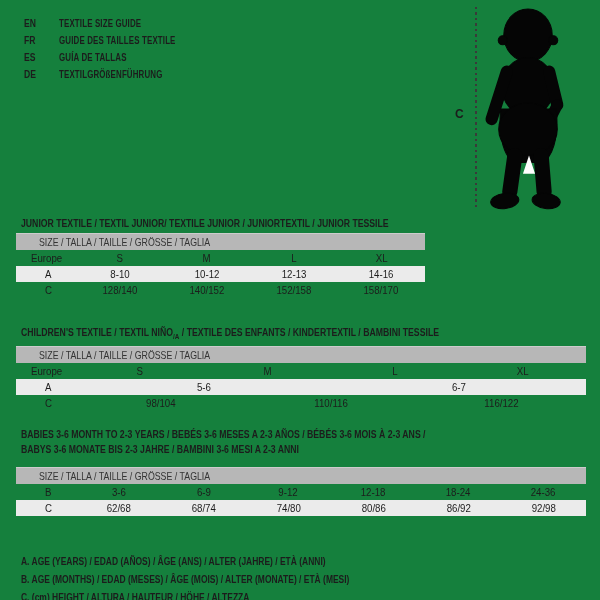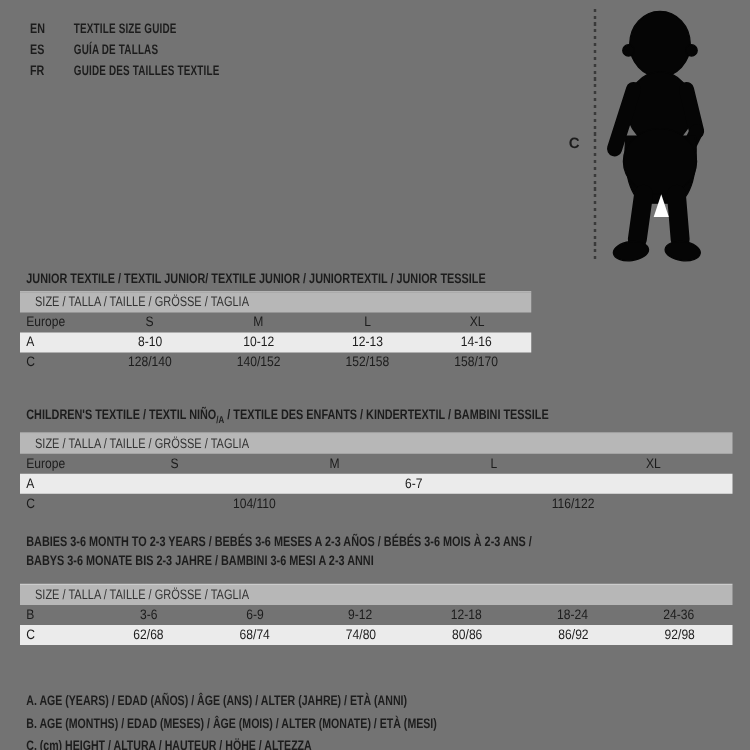--- a/index.html
+++ b/index.html
@@ -1,66 +1,70 @@
 <!DOCTYPE html>
 <html style="--bar: #b7b7b7; --shaded_row: #ebebeb; --text: #1c1c1c; --border: #cccccc; --silhouette: #050505;"><head>
 <meta charset="utf-8">
 <style>
   html,body{margin:0;padding:0;background:#fff;}
-  .canvas{position:relative;width:600px;height:600px;background:#737373;overflow:hidden;
+  .canvas{position:relative;width:600px;height:600px;background:#15803d;overflow:hidden;
           font-family:"Liberation Sans",sans-serif;color:var(--text,#1c1c1c);}
   .abs{position:absolute;}
 
   
   .lang-block{left:24px;top:15px;}
   .lrow{display:flex;height:17px;line-height:17px;font-size:11px;font-weight:bold;}
   .lcode{width:35px;display:inline-block;transform:scaleX(0.78);transform-origin:0 50%;white-space:nowrap;}
   .ltitle{display:inline-block;transform:scaleX(0.72);transform-origin:0 50%;white-space:nowrap;letter-spacing:0.2px;}
 
   
   .dotline{left:475px;top:7px;width:2px;height:202px;
            background:repeating-linear-gradient(to bottom,#3a3a3a 0 2.5px,transparent 2.5px 5.5px);}
   .c-label{left:455px;top:107px;font-size:12px;font-weight:bold;}
   .baby-svg{left:483px;top:8px;color:var(--silhouette,#000);}
 
   
   .ttitle{font-weight:bold;font-size:11px;white-space:nowrap;transform:scaleX(0.79);transform-origin:0 50%;line-height:12px;}
   .tbl{border-top:1px solid var(--border,#ccc);}
   .sizebar{background:var(--bar,#b7b7b7);height:16px;line-height:16px;font-size:11px;color:#333;
-           padding-left:12px;white-space:nowrap;}
+           padding-left:23px;white-space:nowrap;}
   .sizebar span{display:inline-block;transform:scaleX(0.8);transform-origin:0 50%;}
   .trow{display:flex;height:16px;line-height:16px;font-size:11px;}
   .trow.shaded{background:var(--shaded_row,#ebebeb);}
-  .trow .lbl{width:55px;padding-left:5px;}
+  .trow .lbl{width:55px;padding-left:5px;text-align:center;}
   .trow .lbl span{display:inline-block;transform:scaleX(0.88);transform-origin:0 50%;white-space:nowrap;}
   .trow .cell{flex:1;text-align:center;}
   .trow .cell span{display:inline-block;transform:scaleX(0.88);white-space:nowrap;}
   sub.tsub{font-size:8px;}
 
   
   .footnote{font-weight:bold;font-size:11px;line-height:18px;white-space:nowrap;
             transform:scaleX(0.77);transform-origin:0 50%;}
 </style>
 </head>
 <body>
 
 <div class="canvas">
 
   <div class="abs lang-block">
     <div class="lrow">
       <span class="lcode">EN</span>
       <span class="ltitle">TEXTILE SIZE GUIDE</span>
     </div>
     <div class="lrow">
+      <span class="lcode">FR</span>
+      <span class="ltitle">GUIDE DES TAILLES TEXTILE</span>
+    </div>
+    <div class="lrow">
       <span class="lcode">ES</span>
       <span class="ltitle">GUÍA DE TALLAS</span>
     </div>
     <div class="lrow">
-      <span class="lcode">FR</span>
-      <span class="ltitle">GUIDE DES TAILLES TEXTILE</span>
+      <span class="lcode">DE</span>
+      <span class="ltitle">TEXTILGRÖßENFÜHRUNG</span>
     </div>
   </div>
 
   <span class="abs c-label">C</span>
   <div class="abs dotline"></div>
   <svg class="abs baby-svg" width="92" height="202" viewBox="0 0 90 200" aria-hidden="true">
     <g fill="currentColor" stroke="currentColor">
       <ellipse cx="44" cy="27" rx="24" ry="26"></ellipse>
       <circle cx="19" cy="32" r="4.5"></circle>
       <circle cx="69" cy="32" r="4.5"></circle>
@@ -115,25 +119,27 @@
     </div>
     <div class="trow">
       <span class="lbl"><span>Europe</span></span>
       <span class="cell"><span>S</span></span>
       <span class="cell"><span>M</span></span>
       <span class="cell"><span>L</span></span>
       <span class="cell"><span>XL</span></span>
     </div>
     <div class="trow shaded">
       <span class="lbl"><span>A</span></span>
+      <span class="cell"><span>5-6</span></span>
       <span class="cell"><span>6-7</span></span>
     </div>
     <div class="trow">
       <span class="lbl"><span>C</span></span>
-      <span class="cell"><span>104/110</span></span>
+      <span class="cell"><span>98/104</span></span>
+      <span class="cell"><span>110/116</span></span>
       <span class="cell"><span>116/122</span></span>
     </div>
   </div>
 
   <div class="abs ttitle" style="left:21px;top:428px;">BABIES 3-6 MONTH TO 2-3 YEARS / BEBÉS 3-6 MESES A 2-3 AÑOS / BÉBÉS 3-6 MOIS À 2-3 ANS /</div>
   <div class="abs ttitle" style="left:21px;top:443px;">BABYS 3-6 MONATE BIS 2-3 JAHRE / BAMBINI 3-6 MESI A 2-3 ANNI</div>
   <div class="abs tbl" style="left:16px;top:467px;width:570px;">
     <div class="sizebar">
       <span>SIZE / TALLA / TAILLE / GRÖSSE / TAGLIA</span>
     </div>

